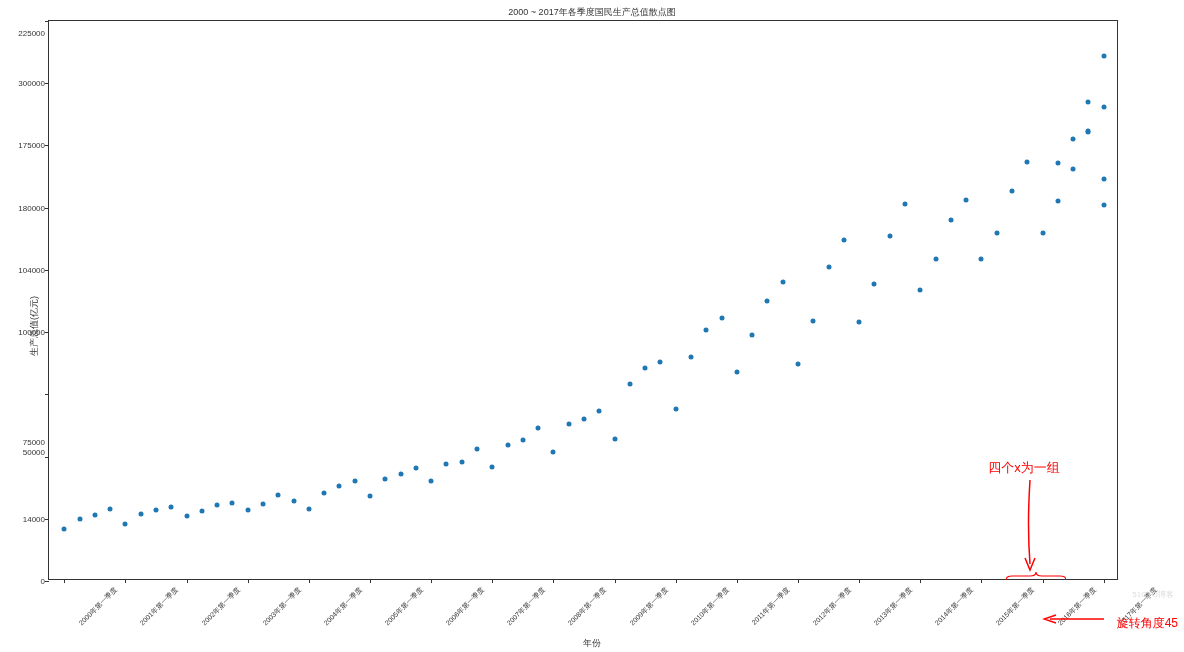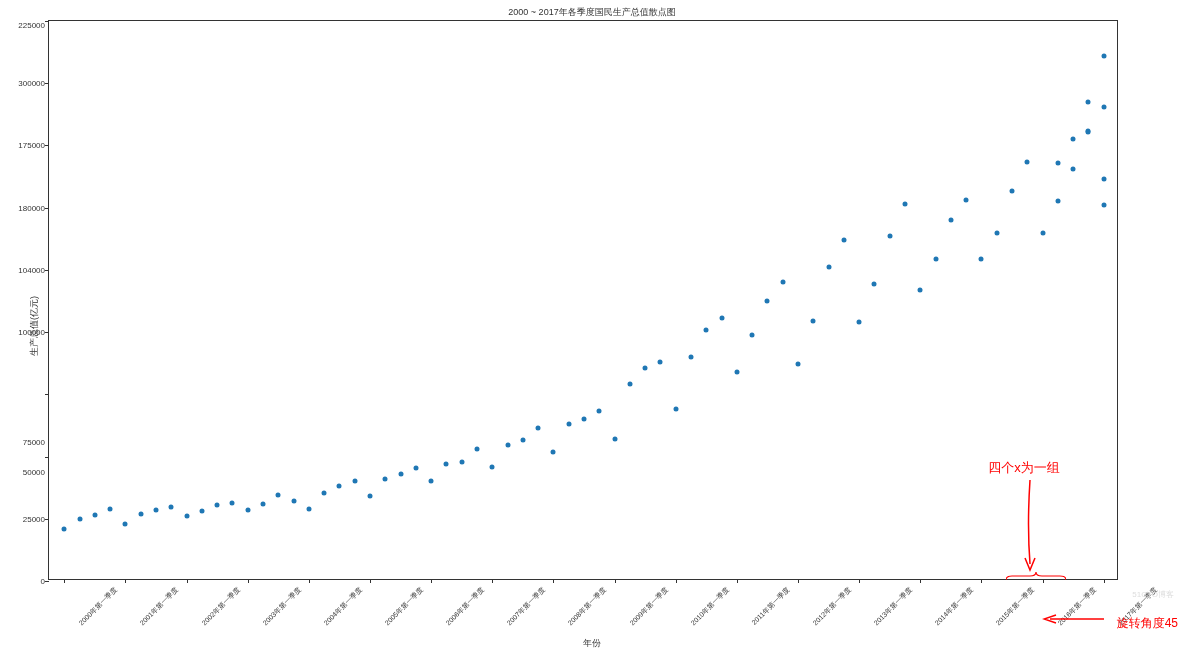--- a/index.html
+++ b/index.html
@@ -139,37 +139,37 @@
 <body>
 
 <div class="chart-title">2000 ~ 2017年各季度国民生产总值散点图</div>
 
 <div class="y-label">生产总值(亿元)</div>
 
 <div class="plot-area" id="plot">
     <div class="y-tick-mark" style="top: 560px;"></div>
     <div class="y-tick" style="top: 560px;">0</div>
     <div class="y-tick-mark" style="top: 497.778px;"></div>
-    <div class="y-tick" style="top: 497.778px;">25000</div>
+    <div class="y-tick" style="top: 497.778px;">14000</div>
     <div class="y-tick-mark" style="top: 435.556px;"></div>
-    <div class="y-tick" style="top: 451px;">50000</div>
+    <div class="y-tick" style="top: 431px;">50000</div>
     <div class="y-tick-mark" style="top: 373.333px;"></div>
     <div class="y-tick" style="top: 373.333px; margin-top: 48px;">75000</div>
     <div class="y-tick-mark" style="top: 311.111px;"></div>
     <div class="y-tick" style="top: 311.111px;">100000</div>
     <div class="y-tick-mark" style="top: 248.889px;"></div>
     <div class="y-tick" style="top: 248.889px;">104000</div>
     <div class="y-tick-mark" style="top: 186.667px;"></div>
     <div class="y-tick" style="top: 186.667px;">180000</div>
     <div class="y-tick-mark" style="top: 124.444px;"></div>
     <div class="y-tick" style="top: 124.444px;">175000</div>
     <div class="y-tick-mark" style="top: 62.2222px;"></div>
     <div class="y-tick" style="top: 62.2222px;">300000</div>
     <div class="y-tick-mark" style="top: 0px;"></div>
-    <div class="y-tick" style="top: 4px;">225000</div>
+    <div class="y-tick" style="top: 12px;">225000</div>
     <div class="x-tick-mark" style="left: 15.2857px;"></div>
     <div class="x-tick-label" style="left: 13.2857px;">2000年第一季度</div>
     <div class="x-tick-mark" style="left: 76.4286px;"></div>
     <div class="x-tick-label" style="left: 74.4286px;">2001年第一季度</div>
     <div class="x-tick-mark" style="left: 137.571px;"></div>
     <div class="x-tick-label" style="left: 135.571px;">2002年第一季度</div>
     <div class="x-tick-mark" style="left: 198.714px;"></div>
     <div class="x-tick-label" style="left: 196.714px;">2003年第一季度</div>
     <div class="x-tick-mark" style="left: 259.857px;"></div>
     <div class="x-tick-label" style="left: 257.857px;">2004年第一季度</div>

